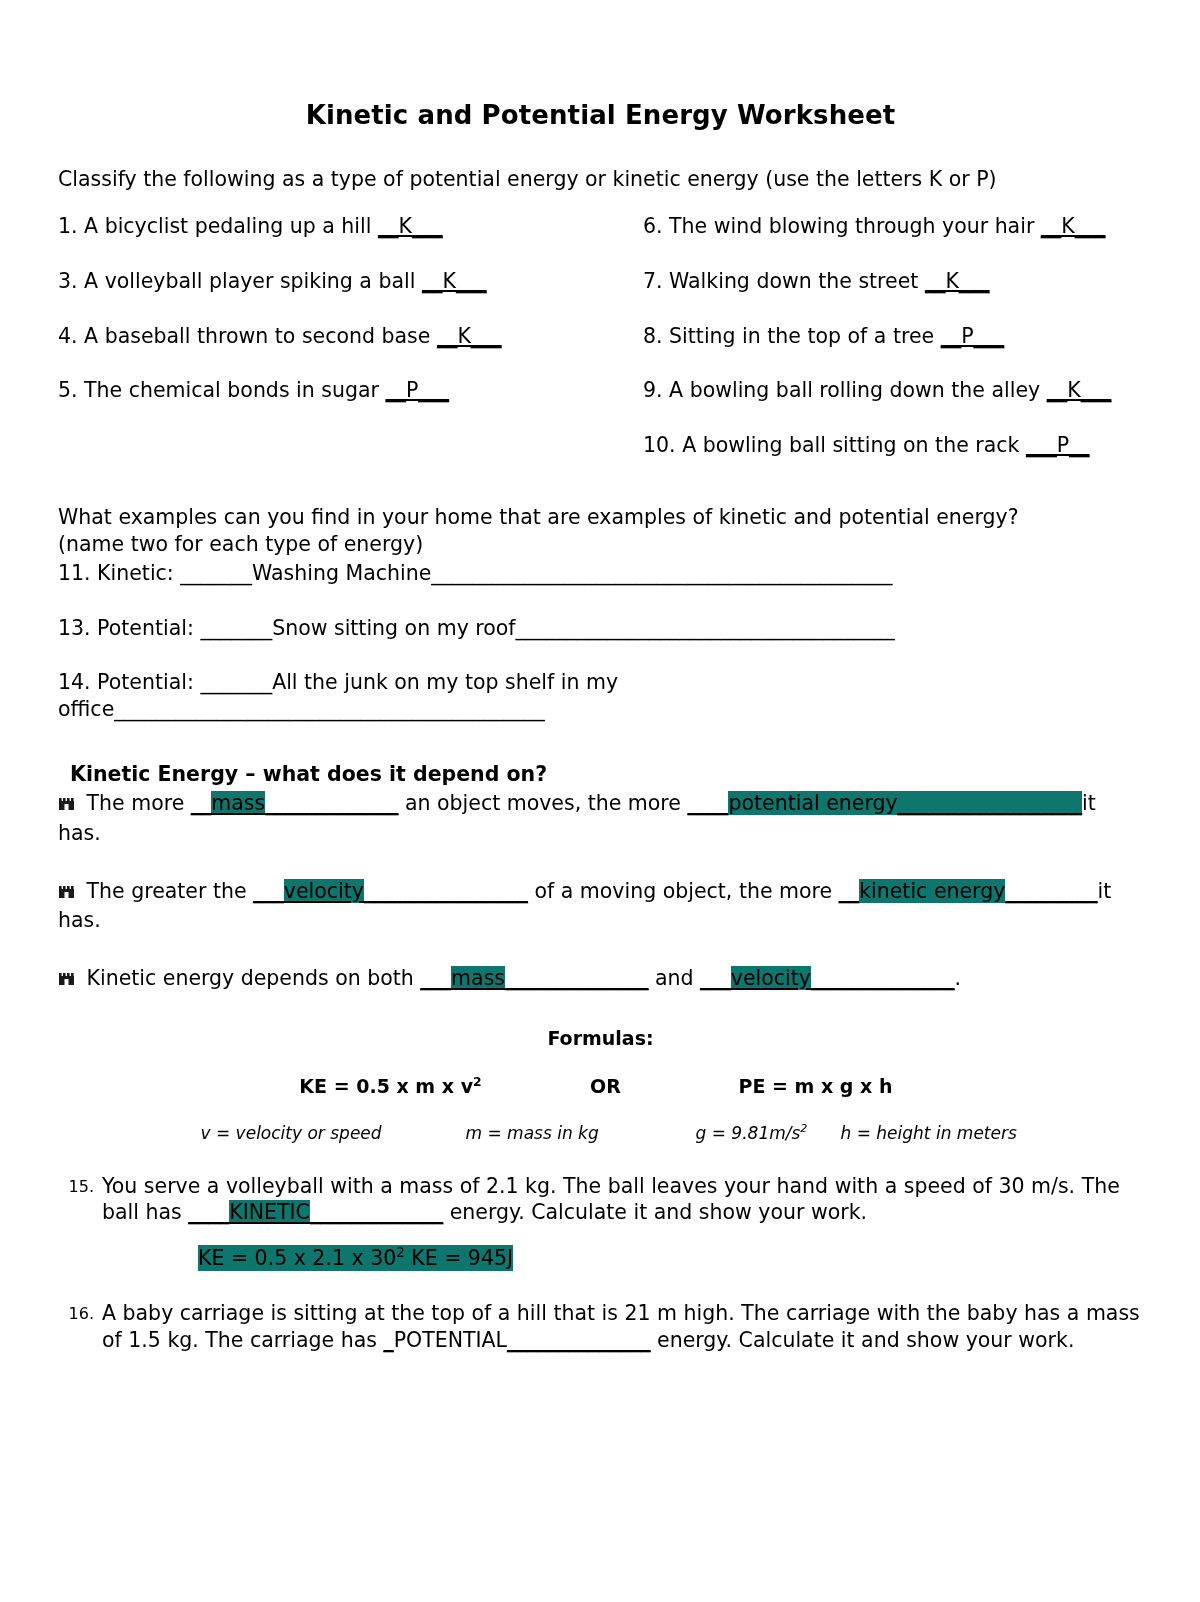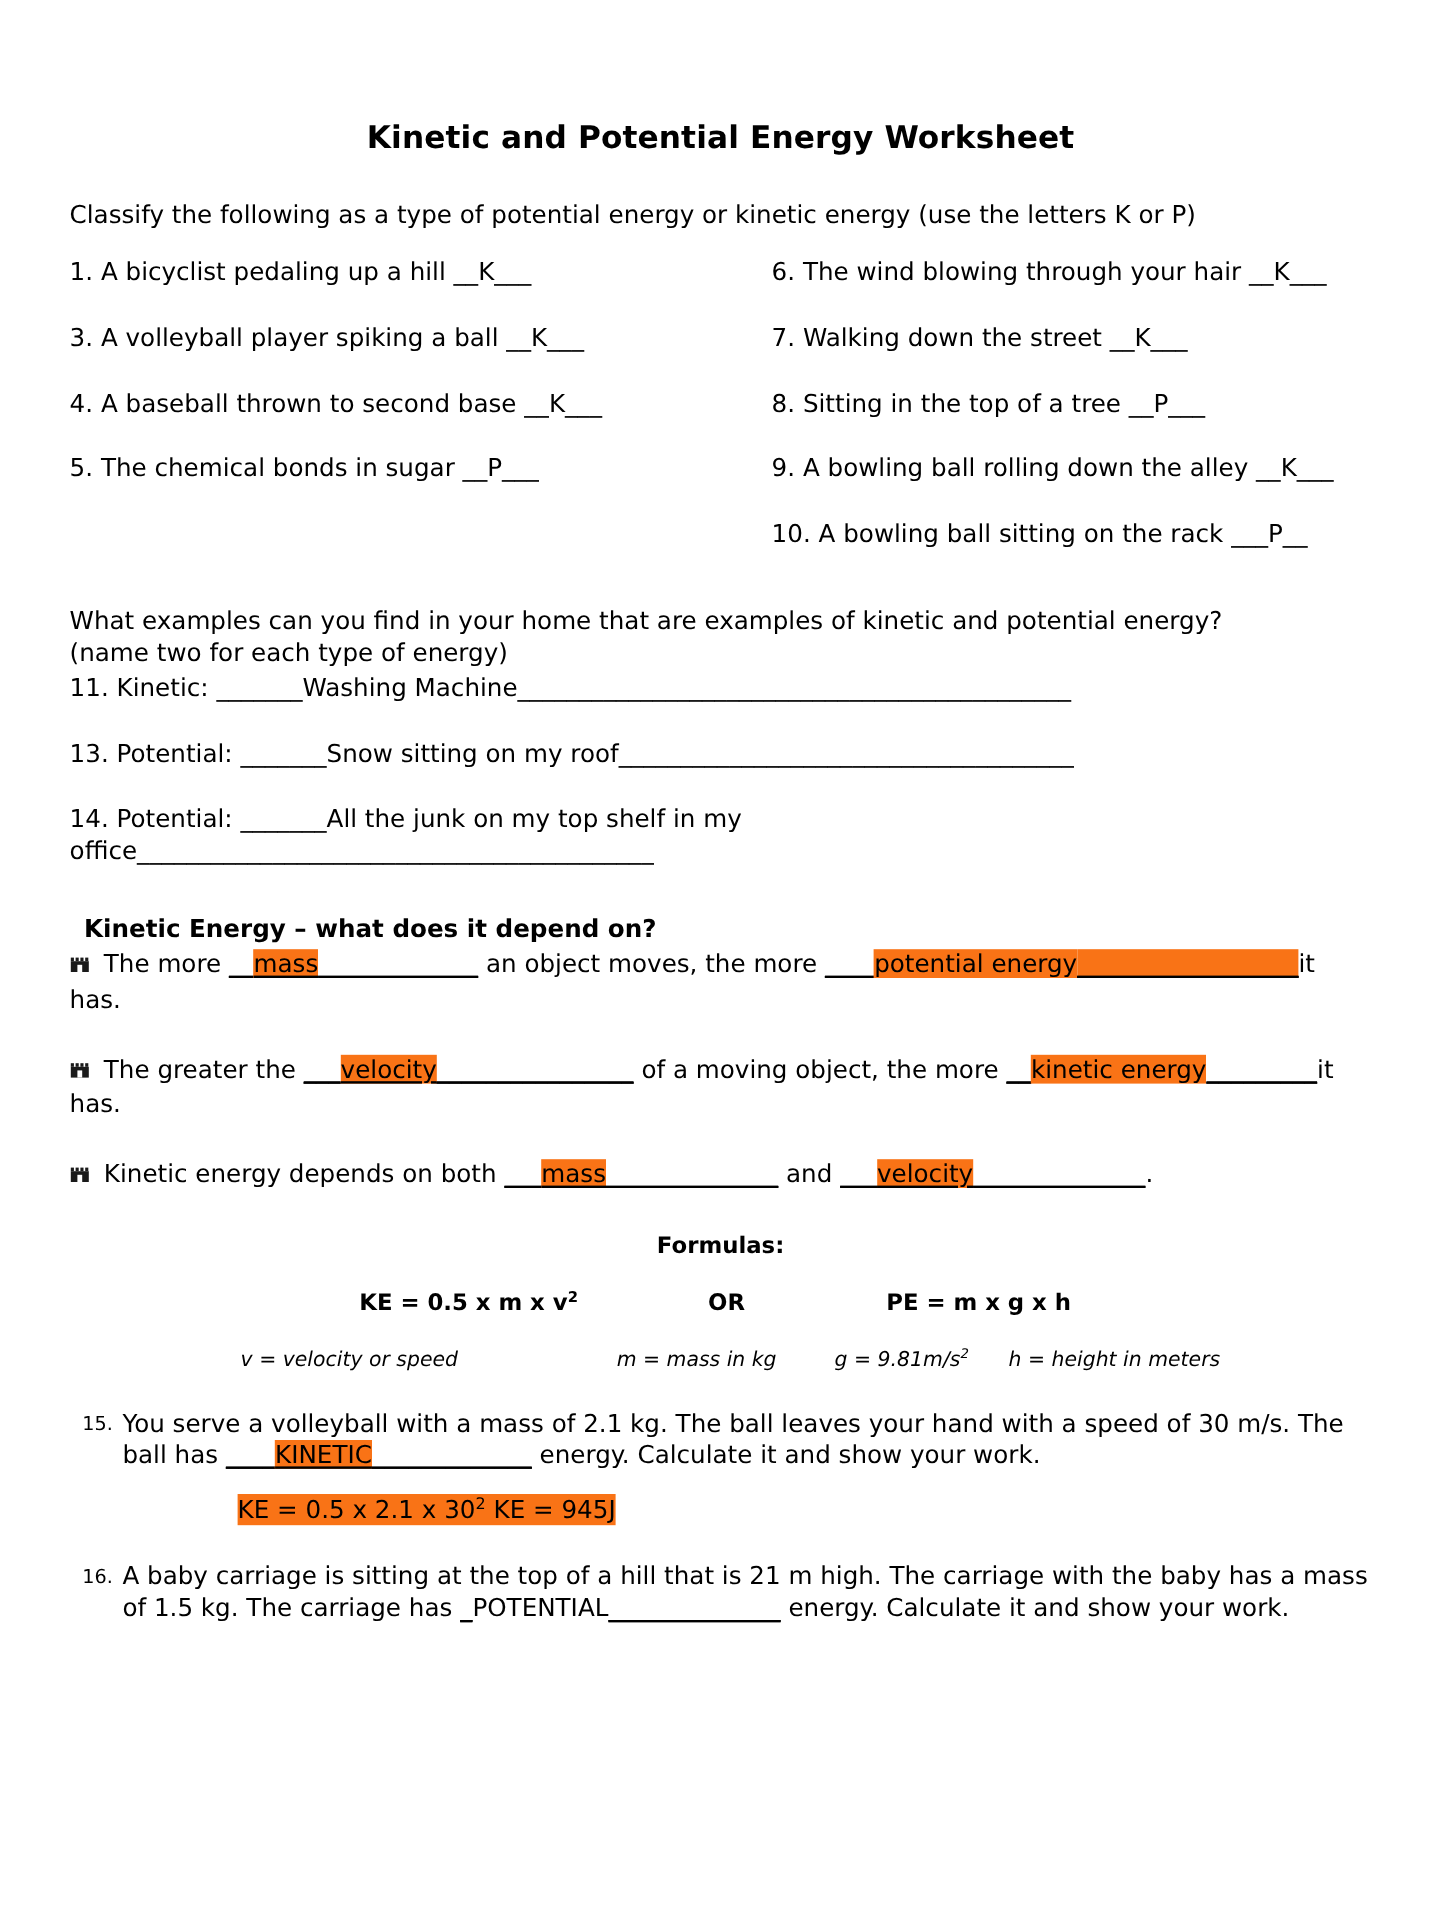--- a/index.html
+++ b/index.html
@@ -56,21 +56,21 @@
   .col-left { width: 585px; }
   .col-right { width: 500px; }
   .qitem {
     font-size: 20.5px;
     line-height: 1.3;
     margin-bottom: 28px;
     white-space: pre;
   }
   .qitem:last-child { margin-bottom: 0; }
 
-  .blank-inline { white-space: pre; }
+  .blank-inline { white-space: pre; text-decoration: underline; }
 
   .home-q {
     font-size: 20.5px;
     line-height: 1.28;
     margin-top: 46px;
   }
   .home-q .l2 { display: block; }
 
   .fillrow {
     font-size: 20.5px;
@@ -97,21 +97,21 @@
     margin-top: 4px;
     white-space: pre-wrap;
   }
   .bullet-line.gap { margin-top: 30px; }
   .bullet-glyph {
     display: inline-block;
     width: 22px;
     vertical-align: -2px;
   }
   .hl {
-    background: #f97316;
+    background: #0f766e;
   }
 
   .solve {
     font-size: 20.5px;
     line-height: 1.28;
     margin-top: 28px;
   }
 
   .formulas-title {
     text-align: center;
@@ -132,21 +132,21 @@
   .formulas-row .f3 { width: 290px; text-align: center; }
 
   .vars-row {
     margin-top: 26px;
     font-size: 17px;
     font-style: italic;
     display: flex;
     justify-content: center;
   }
   .vars-row .v1 { width: 265px; text-align: left; padding-left: 70px; }
-  .vars-row .v2 { width: 230px; text-align: center; }
+  .vars-row .v2 { width: 230px; text-align: left; }
   .vars-row .v3 { width: 145px; text-align: left; }
   .vars-row .v4 { width: 230px; text-align: left; }
 
   .numbered {
     margin-top: 30px;
     display: flex;
     flex-direction: row;
     font-size: 20.5px;
     line-height: 1.3;
   }

